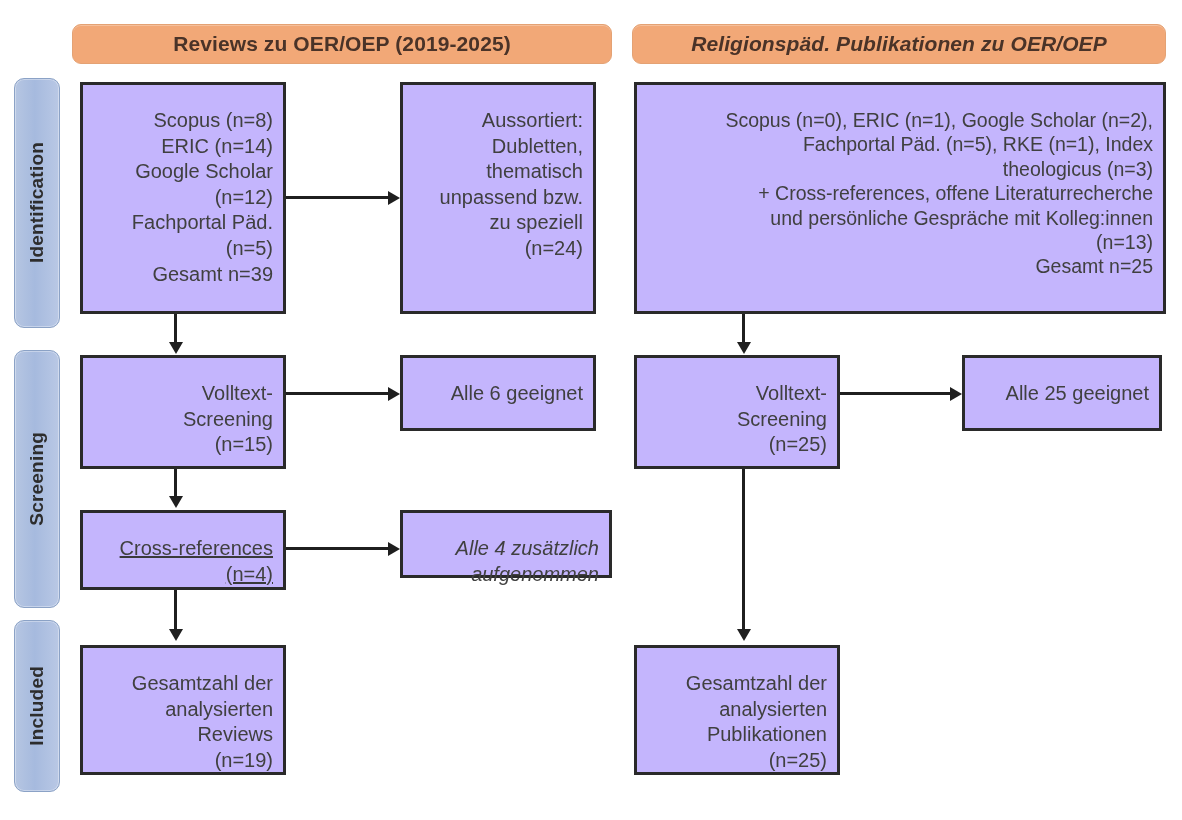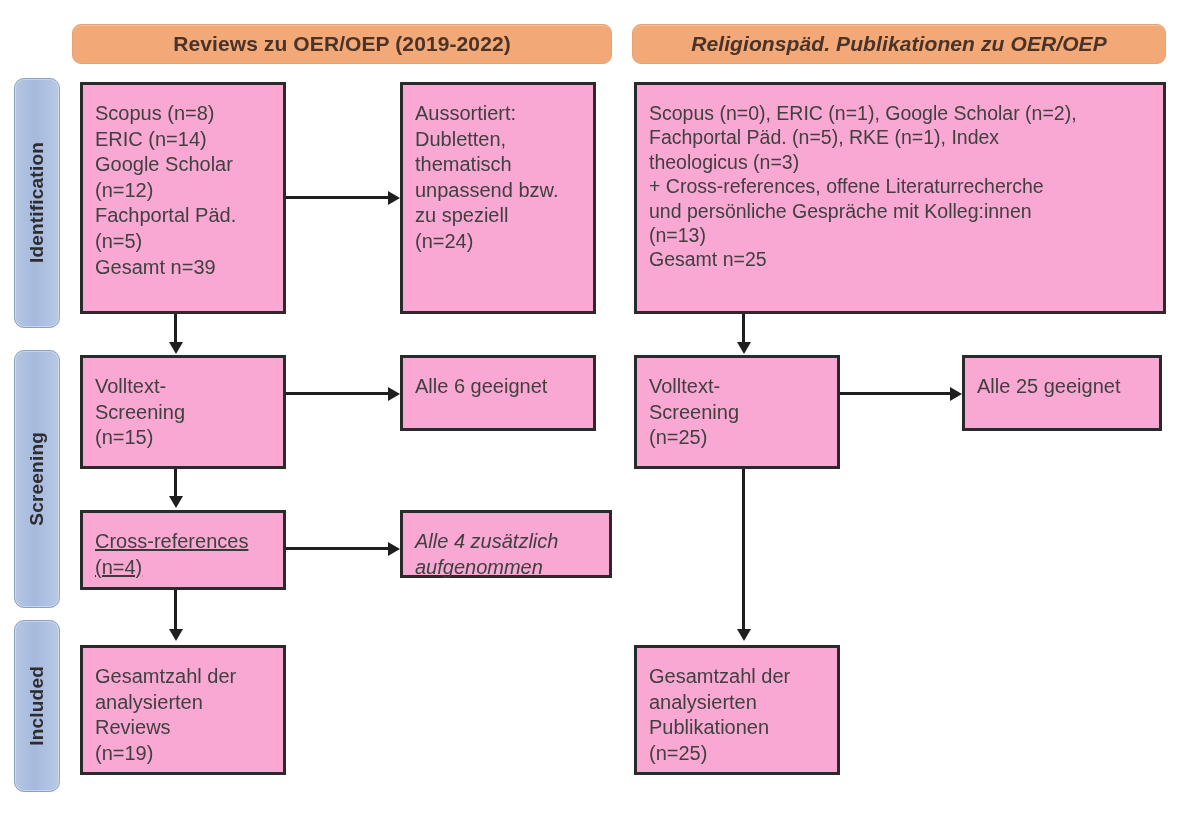--- a/index.html
+++ b/index.html
@@ -58,23 +58,24 @@
     font-weight: 700;
     color: #4a3328;
     white-space: nowrap;
     letter-spacing: 0.1px;
   }
 
   
   .flow-box {
     position: absolute;
     border: 3px solid #2a2a2a;
-    background: #f9a8d4;
+    background: #c4b5fd;
     box-sizing: border-box;
-    padding: 16px 10px 8px 12px;
+    padding: 23px 10px 8px 12px;
+    text-align: right;
   }
   .flow-box .box-text {
     font-size: 20px;
     line-height: 1.28;
     color: #404040;
     white-space: pre-line;
     display: block;
   }
   .flow-box.dense .box-text {
     font-size: 19.5px;
@@ -115,21 +116,21 @@
 
   <div class="stage-bar" style="left:14px; top:350px; width:44px; height:256px;">
     <span class="stage-text">Screening</span>
   </div>
 
   <div class="stage-bar" style="left:14px; top:620px; width:44px; height:170px;">
     <span class="stage-text">Included</span>
   </div>
 
   <div class="col-header" style="left:72px; top:24px; width:538px; height:38px;">
-    <span class="header-text">Reviews zu OER/OEP (2019-2022)</span>
+    <span class="header-text">Reviews zu OER/OEP (2019-2025)</span>
   </div>
 
   <div class="col-header" style="left:632px; top:24px; width:532px; height:38px;font-style:italic;">
     <span class="header-text">Religionspäd. Publikationen zu OER/OEP</span>
   </div>
 
   <div class="flow-box" style="left:80px; top:82px; width:206px; height:232px;">
     <span class="box-text">Scopus (n=8)
 ERIC (n=14)
 Google Scholar

